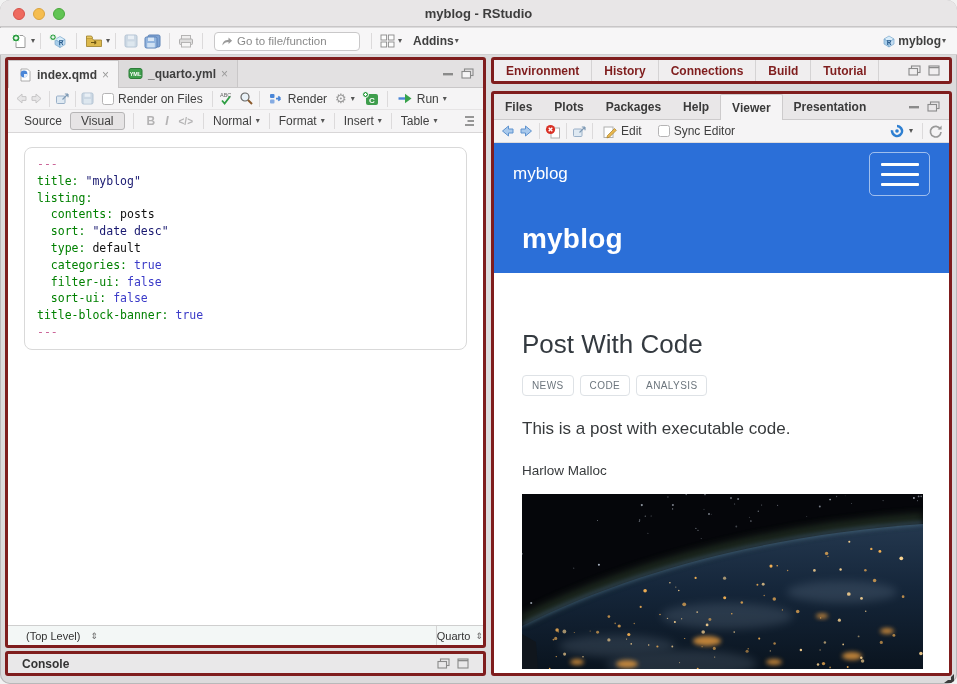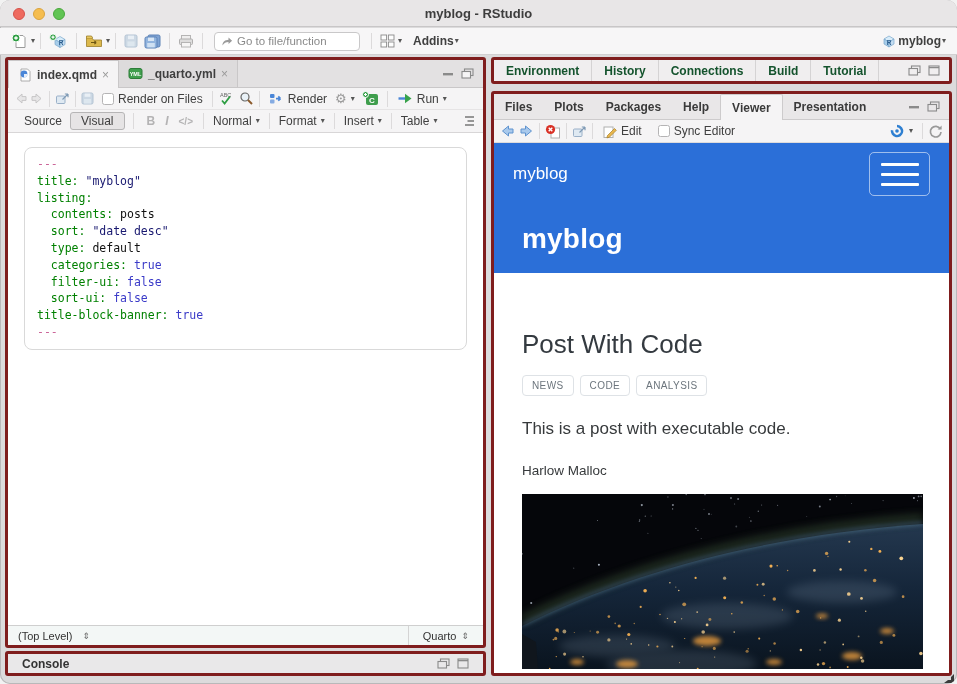--- a/index.html
+++ b/index.html
@@ -45,31 +45,31 @@
   .cb { width:12px; height:12px; border:1px solid #b5b4b5; border-radius:2.5px; background:#fff; flex:0 0 auto; }
   .editor-content { flex:1; background:#fff; overflow:hidden; }
   .codebox { margin:14px 16px 0 16px; border:1px solid #d9d9d9; border-radius:8px; padding:8px 12px; background:#fff; font-family:"DejaVu Sans Mono", monospace; font-size:11.5px; line-height:16.8px; }
   .code-line span { white-space:pre; }
   .tok-key { color:var(--c-key); }
   .tok-str { color:var(--c-str); }
   .tok-bool { color:var(--c-bool); }
   .tok-plain { color:#111; }
   .tok-delim { color:var(--c-delim); }
   .editor-status { height:20px; background:#f3f7f6; border-top:1px solid #cfcfcf; display:flex; align-items:center; font-size:11px; color:#333; }
-  .status-left { padding:0 10px; display:flex; gap:10px; align-items:center; flex:1; }
-  .status-right { padding:0 14px; display:flex; gap:5px; align-items:center; border-left:1px solid #d4d4d4; height:100%; }
+  .status-left { padding:0 18px; display:flex; gap:10px; align-items:center; flex:1; }
+  .status-right { padding:0 0; display:flex; gap:5px; align-items:center; border-left:1px solid #d4d4d4; height:100%; }
   .updown { font-size:9px; color:#666; }
 
   
   .console-pane { left:5px; top:651px; width:481px; height:25px; background:#e9e8e9; display:flex; align-items:center; padding:0 14px; }
   .console-title { font-size:12px; font-weight:bold; color:#333; }
 
   
   .env-pane { left:491px; top:57px; width:461px; height:27px; background:#f0eeef; display:flex; align-items:center; }
-  .rtab { font-size:12px; font-weight:bold; color:#14532d; padding:0 12px; border-right:1px solid #d5d3d4; display:flex; align-items:center; height:100%; }
+  .rtab { font-size:12px; font-weight:bold; color:#7f1d1d; padding:0 12px; border-right:1px solid #d5d3d4; display:flex; align-items:center; height:100%; }
 
   .files-pane { left:491px; top:91px; width:461px; height:585px; display:flex; flex-direction:column; background:#fff; }
   .ftabstrip { height:26px; background:#e9e7e8; border-bottom:1px solid #cdcbcc; display:flex; align-items:flex-end; }
   .ftab { font-size:12px; font-weight:bold; color:#3a3a3a; padding:0 11px; height:25px; display:flex; align-items:center; }
   .ftab.active { background:#f5f4f5; border:1px solid #cdcbcc; border-bottom:none; margin-bottom:-1px; height:26px; border-radius:2px 2px 0 0; }
   .viewer-toolbar { height:23px; background:#f5f4f5; border-bottom:1px solid #dddbdc; display:flex; align-items:center; padding:0 6px; font-size:12px; color:#404040; }
   .viewer-body { flex:1; background:#fff; overflow:hidden; position:relative; }
 
   
   .site-navbar { height:62px; background:var(--accent); display:flex; align-items:center; padding:0 19px; }

